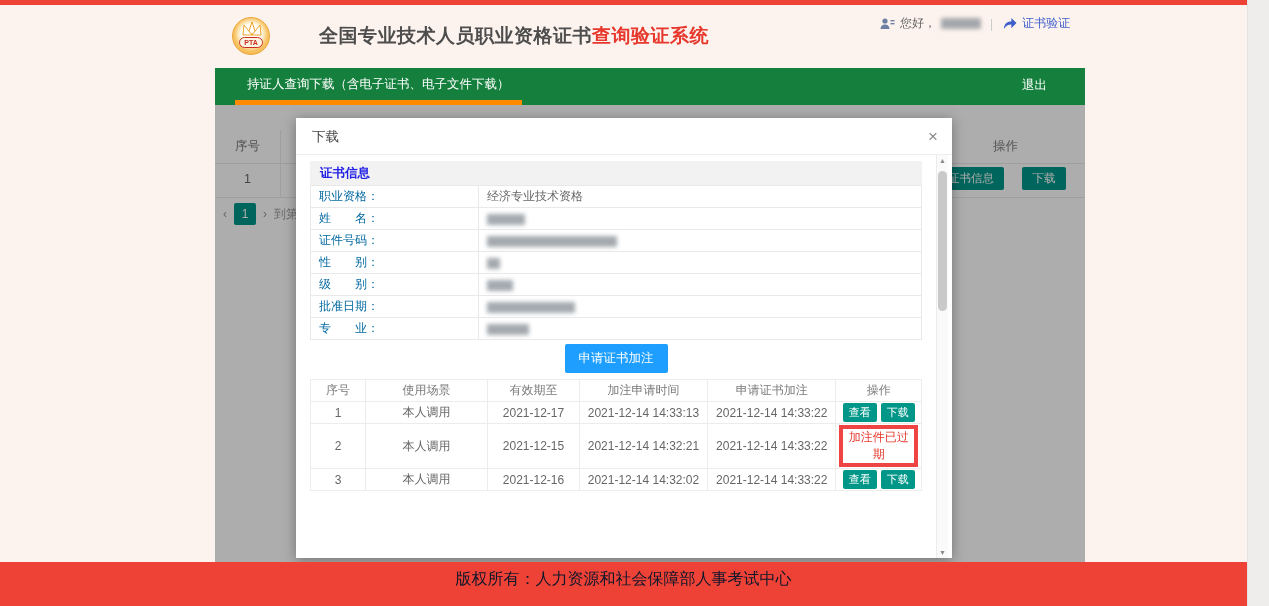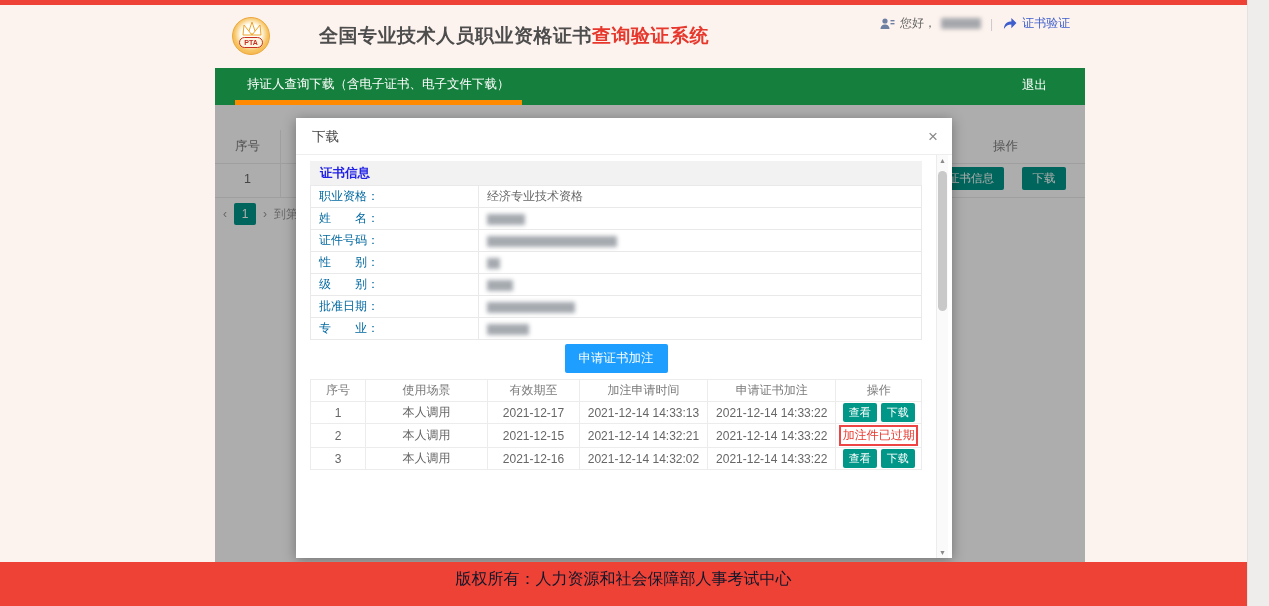--- a/index.html
+++ b/index.html
@@ -53,21 +53,21 @@
   td.fvalue { color:#666; padding-left:12px; }
   tr.photo-row td { height:56px; }
   .photo-box { width:40px; height:50px; display:block; }
 
   .apply-wrap { text-align:center; padding:4px 0 5px 0; }
   .btn-blue { background:#1e9fff; color:#fff; border:none; border-radius:2px; font-size:12.5px; padding:6px 14px; cursor:pointer; }
 
   table.ann-table { width:100%; border-collapse:collapse; table-layout:fixed; margin-top:1px; }
   table.ann-table th { font-weight:normal; color:#7a7a7a; font-size:12px; height:22px; border:1px solid #ececec; }
   table.ann-table td { text-align:center; color:#666; font-size:12px; height:22px; border:1px solid #ececec; padding:1px; }
-  .expired-box { display:block; margin:0 2px; border:2px solid #ef4444; color:#e6382d; font-size:12px; line-height:17px; }
+  .expired-box { display:block; margin:0 2px; border:4px solid #ef4444; color:#e6382d; font-size:12px; line-height:17px; }
   .ann-actions .btn-teal { padding:2px 6px; font-size:11px; margin:0 2px; }
 
   .fake-scrollbar { position:absolute; right:4px; top:37px; bottom:0; width:12px; background:#fafafa; border-left:1px solid #ececec; }
   .sb-arrow { position:absolute; left:0; width:11px; text-align:center; font-size:7px; color:#8a8a8a; cursor:pointer; }
   .sb-thumb { position:absolute; left:1px; right:1px; top:16px; height:140px; background:#c9c9c9; border-radius:5px; cursor:pointer; }
 
   .footer { position:absolute; left:0; top:562px; width:1247px; height:44px; background:#ee4237; text-align:center; }
   .footer span { display:inline-block; margin-top:7px; color:#0f172a; font-size:16px; }
 </style>
 </head>

